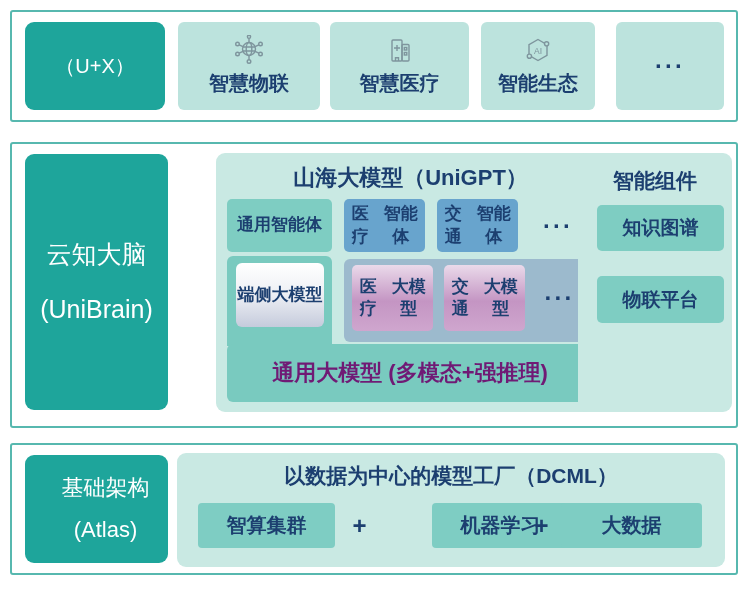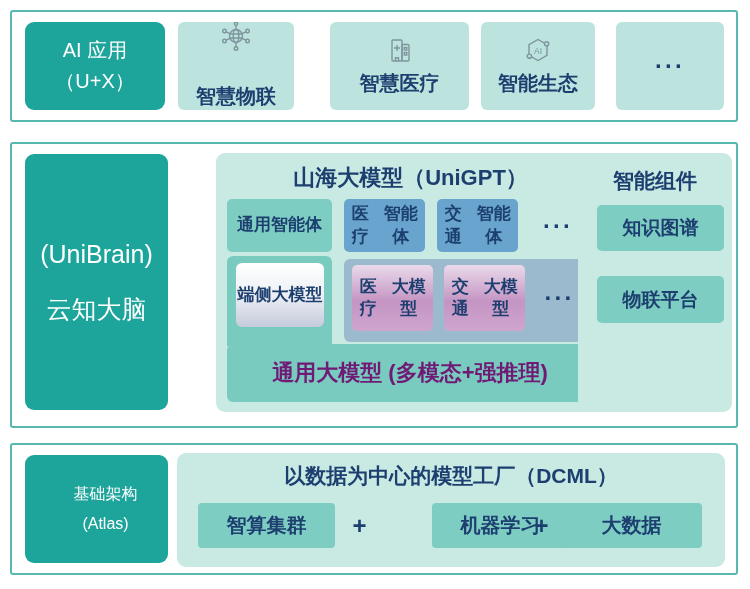--- a/index.html
+++ b/index.html
@@ -10,26 +10,26 @@
           border:2px solid #57B8AF; border-radius:3px; }
   #band-apps  { top:10px;  height:112px; }
   #band-brain { top:142px; height:286px; }
   #band-infra { top:443px; height:132px; }
 
   .pill { position:absolute; background:#1EA59B; border-radius:9px; color:#ffffff;
           display:flex; flex-direction:column; justify-content:center; align-items:center;
           text-align:center; }
   #ai-pill       { left:13px; top:10px; width:140px; height:88px; font-size:20px; line-height:1.55; }
   #unibrain-pill { left:13px; top:10px; width:143px; height:256px; font-size:25px; line-height:2.2; }
-  #atlas-pill    { left:13px; top:10px; width:143px; height:108px; font-size:16px; line-height:1.9;padding-left:18px; }
+  #atlas-pill    { left:13px; top:10px; width:143px; height:108px; font-size:22px; line-height:1.9;padding-left:18px; }
 
   
   .app-item { position:absolute; top:10px; height:88px; background:#BCE3DD; border-radius:6px;
               display:flex; flex-direction:column; align-items:center; justify-content:center; gap:3px; }
-  #app-iot  { left:166px; width:116px;justify-content:space-between; }
+  #app-iot  { left:166px; width:142px; }
   #app-med  { left:318px; width:139px; }
   #app-eco  { left:469px; width:114px; }
   #app-dots { left:604px; width:108px; }
   .app-label { color:#1C3F70; font-size:20px; font-weight:600; }
   .dots { color:#1C3F70; font-size:24px; font-weight:700; letter-spacing:2px;
           display:flex; align-items:center; justify-content:center; }
   .icon svg { display:block; }
 
   
   .panel { position:absolute; background:#C9E9E3; border-radius:9px; }
@@ -86,21 +86,20 @@
   #plus1 { left:160px; width:45px; }
   #plus2 { left:346px; width:37px; }
 </style>
 </head>
 <body>
 
 <div class="canvas">
 
   <section class="band" id="band-apps">
     <div class="pill" id="ai-pill">
-      <div>AI 应用</div>
       <div>（U+X）</div>
     </div>
 
     <div class="app-item" id="app-iot">
       <span class="icon">
         <svg width="34" height="32" viewBox="0 0 34 32" fill="none" stroke="#7E959D" stroke-width="1.4">
           <circle cx="17" cy="14" r="6.5"></circle>
           <ellipse cx="17" cy="14" rx="2.8" ry="6.5"></ellipse>
           <path d="M10.8 12h12.4 M10.8 16h12.4"></path>
           <circle cx="5.5" cy="9" r="1.8"></circle>
@@ -139,22 +138,22 @@
         </svg>
       </span>
       <div class="app-label">智能生态</div>
     </div>
 
     <div class="app-item dots" id="app-dots">···</div>
   </section>
 
   <section class="band" id="band-brain">
     <div class="pill" id="unibrain-pill">
+      <div>云知大脑</div>
       <div>(UniBrain)</div>
-      <div>云知大脑</div>
     </div>
 
     <div class="panel" id="unigpt">
       <div class="panel-title" id="unigpt-title">山海大模型（UniGPT）</div>
 
       <div class="small-box" id="agent-general">
         <div>通用</div>
         <div>智能体</div>
       </div>
       <div class="small-box" id="agent-medical">

